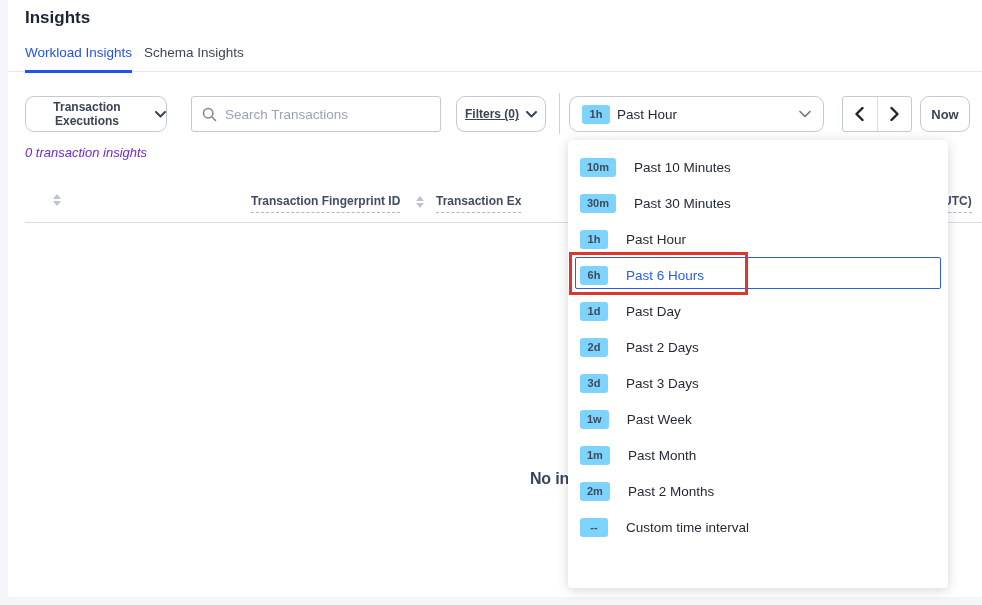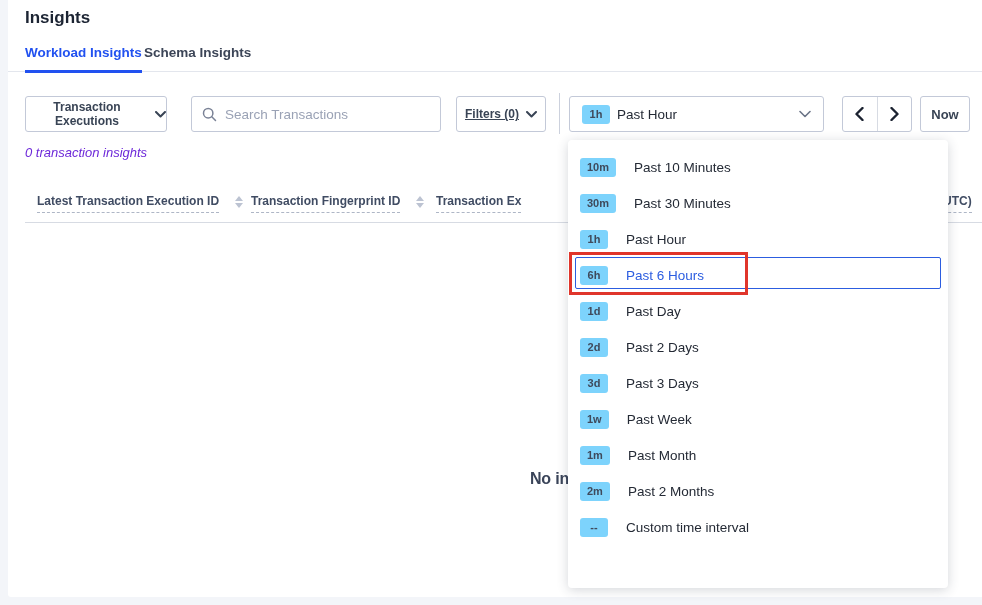--- a/index.html
+++ b/index.html
@@ -6,28 +6,28 @@
   html,body { width:982px; height:605px; }
   body { font-family:"Liberation Sans", sans-serif; background:#f3f5f9; position:relative; overflow:hidden; }
   .page { position:absolute; left:0; top:0; width:982px; height:605px; }
   .card { position:absolute; left:8px; top:0; width:974px; height:597px; background:#ffffff; border-radius:0 0 0 3px; }
 
   
   .page-title { position:absolute; left:17px; top:8px; font-size:17px; font-weight:bold; color:#1c2433; }
 
   
   .tabbar { position:absolute; left:0; top:45px; width:974px; height:27px; border-bottom:1px solid #e3e6ed; }
-  .tab { position:absolute; top:0; height:27px; font-size:13.5px; font-weight:bold; color:#3c4557; cursor:pointer; }
+  .tab { position:absolute; top:0; height:27px; font-size:13.5px; font-weight:normal; color:#3c4557; cursor:pointer; }
   .tab-workload { left:17px; }
   .tab-schema { left:136px; }
   .tab.active { color:#2151f0; }
   .tab.active::after { content:""; position:absolute; left:0; right:0; bottom:-1px; height:3px; background:#2151f0; }
 
   
-  .btn { position:absolute; top:96px; height:36px; background:#fff; border:1px solid #c3c9d8; border-radius:3px;
+  .btn { position:absolute; top:96px; height:36px; background:#fff; border:1px solid #c3c9d8; border-radius:9px;
          display:flex; align-items:center; justify-content:center; gap:7px; font-family:inherit;
          font-size:12px; font-weight:bold; color:#394455; cursor:pointer; }
   .type-btn { left:17px; width:142px; }
   .search-wrap { position:absolute; left:183px; top:96px; width:250px; height:36px; border:1px solid #c3c9d8;
                  border-radius:3px; background:#fff; display:flex; align-items:center; padding:9px 10px; gap:8px; }
   .search-wrap input { border:none; outline:none; flex:1; font-family:inherit; font-size:13.5px; color:#394455; }
   .search-wrap input::placeholder { color:#9aa2b5; }
   .filters-btn { left:448px; width:90px;text-decoration:underline; }
   .vdivider { position:absolute; left:551px; top:93px; width:1px; height:41px; background:#ccd1dd; }
   .time-trigger { left:561px; width:255px; justify-content:flex-start; padding:0 12px; font-weight:normal;
@@ -144,21 +144,20 @@
         </span>
       </button>
     </div>
 
     <button class="btn now-btn">Now</button>
 
     <div class="count-text">0 transaction insights</div>
 
     <div class="thead">
       <div class="th th-1">
-        <span class="th-label">Latest Transaction Execution ID</span>
         <span class="sort-icon">
             <span class="tri-up"></span>
             <span class="tri-down"></span>
           </span>
       </div>
       <div class="th th-2">
         <span class="th-label">Transaction Fingerprint ID</span>
         <span class="sort-icon">
             <span class="tri-up"></span>
             <span class="tri-down"></span>

